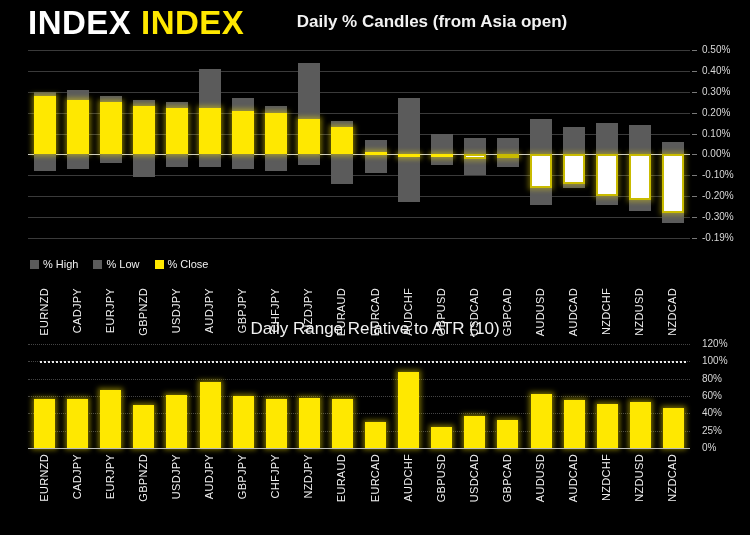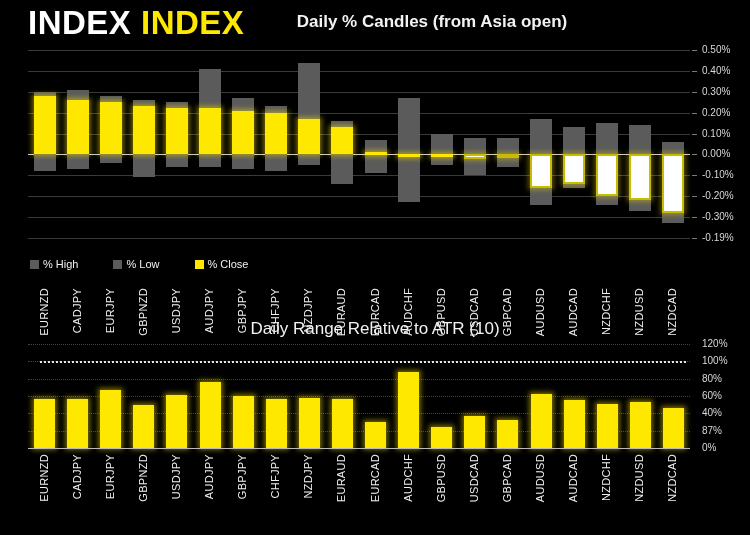--- a/index.html
+++ b/index.html
@@ -46,21 +46,21 @@
   .body-up {
     position: absolute; background: #ffe800;
     box-shadow: 0 0 5px 2px rgba(255,232,0,0.45);
   }
   .body-down {
     position: absolute; background: #ffffff; border: 2px solid #c9bb00;
     box-shadow: 0 0 5px 2px rgba(255,232,0,0.35);
   }
 
   
-  .legend { position: absolute; display: flex; align-items: center; gap: 21px; }
+  .legend { position: absolute; display: flex; align-items: center; gap: 1px; }
   .legend-item { display: flex; align-items: center; gap: 4px; margin-right: 14px; }
   .swatch-gray { width: 9px; height: 9px; background: #5b5b5b; display: inline-block; }
   .swatch-yellow { width: 9px; height: 9px; background: #ffe800; display: inline-block; }
   .swatch-yellow-wide { width: 30px; height: 11px; background: #ffe800; display: inline-block; }
   .swatch-dotted {
     width: 40px; height: 0; display: inline-block;
     border-top: 2px dotted #e8e8e8;
   }
   .legend-label { font-size: 11px; color: #f0f0f0; }
 
@@ -212,21 +212,21 @@
       <div class="gridline-dotted" style="top: 69.3333px;"></div>
       <div class="gridline-dotted" style="top: 86.6667px;"></div>
       <div class="gridline-dotted" style="top: 104px;"></div>
     </div>
   <div id="c2-ticks">
       <div class="ytick" style="left: 702px; top: -2px;">120%</div>
       <div class="ytick" style="left: 702px; top: 15.3333px;">100%</div>
       <div class="ytick" style="left: 702px; top: 32.6667px;">80%</div>
       <div class="ytick" style="left: 702px; top: 50px;">60%</div>
       <div class="ytick" style="left: 702px; top: 67.3333px;">40%</div>
-      <div class="ytick" style="left: 702px; top: 84.6667px;">87%</div>
+      <div class="ytick" style="left: 702px; top: 84.6667px;">25%</div>
       <div class="ytick" style="left: 702px; top: 102px;">0%</div>
     </div>
   <div id="c2-bars">
       <div class="atr-bar" style="left: 34px; width: 21px; top: 59.4667px; height: 48.5333px;"></div>
       <div class="atr-bar" style="left: 67px; width: 21px; top: 59.4667px; height: 48.5333px;"></div>
       <div class="atr-bar" style="left: 100px; width: 21px; top: 49.9333px; height: 58.0667px;"></div>
       <div class="atr-bar" style="left: 133px; width: 21px; top: 64.6667px; height: 43.3333px;"></div>
       <div class="atr-bar" style="left: 166px; width: 21px; top: 55.1333px; height: 52.8667px;"></div>
       <div class="atr-bar" style="left: 200px; width: 21px; top: 42.1333px; height: 65.8667px;"></div>
       <div class="atr-bar" style="left: 233px; width: 21px; top: 56px; height: 52px;"></div>

